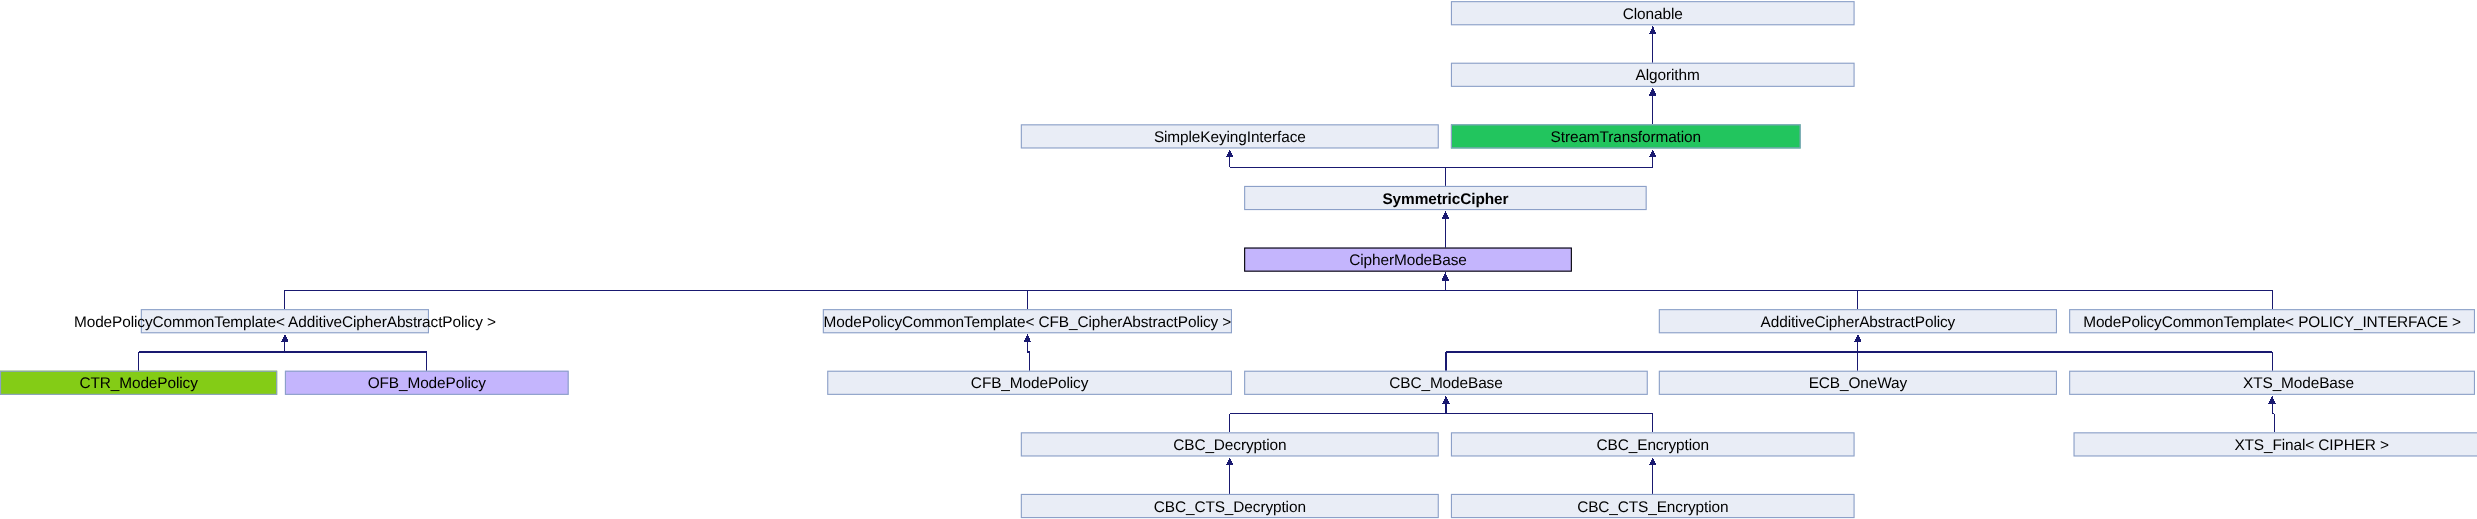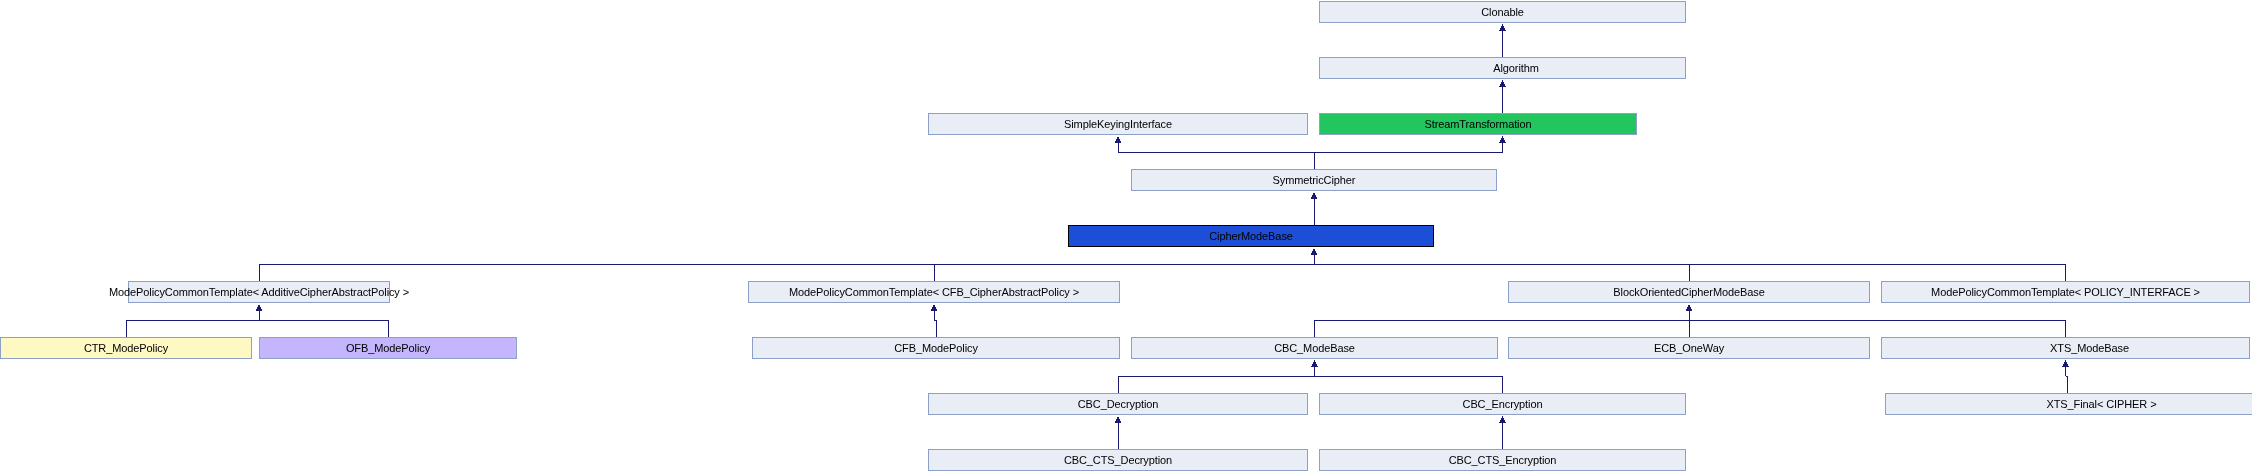--- a/index.html
+++ b/index.html
@@ -22,21 +22,21 @@
     width: 2252px;
     height: 472px;
   }
   .class-node {
     position: absolute;
     box-sizing: border-box;
     height: 22px;
     display: flex;
     align-items: center;
     justify-content: center;
-    font-size: 11px;
+    font-size: 14px;
     letter-spacing: -0.1px;
     white-space: nowrap;
     color: #000000;
     border: 1px solid #8ca0c8;
     background: #e9edf6;
   }
   .class-node[data-interactable="true"] { cursor: pointer; }
   .class-node.current {
     background: #ffffff;
     border: 1px solid #000000;
@@ -99,27 +99,27 @@
       <line x1="1118" y1="449" x2="1118" y2="432" stroke="#191970" stroke-width="1" data-interactable="false"></line>
       <line x1="1502.5" y1="421" x2="1502.5" y2="432" stroke="#191970" stroke-width="1" data-interactable="false"></line>
       <polygon points="1502.5,415.5 1499,423 1506,423" fill="#191970" data-interactable="false"></polygon>
       <line x1="1502.5" y1="449" x2="1502.5" y2="432" stroke="#191970" stroke-width="1" data-interactable="false"></line>
     </svg>
   <div id="node-layer" data-interactable="false">
       <div class="class-node" data-interactable="true" style="left: 1319px; top: 1px; width: 367px; background: rgb(233, 237, 246); border-color: rgb(140, 160, 200); color: rgb(0, 0, 0);">Clonable</div>
       <div class="class-node" data-interactable="true" style="left: 1319px; top: 57px; width: 367px; background: rgb(233, 237, 246); border-color: rgb(140, 160, 200); color: rgb(0, 0, 0); padding-left: 27px;">Algorithm</div>
       <div class="class-node" data-interactable="true" style="left: 928px; top: 113px; width: 380px; background: rgb(233, 237, 246); border-color: rgb(140, 160, 200); color: rgb(0, 0, 0);">SimpleKeyingInterface</div>
       <div class="class-node" data-interactable="true" style="left: 1319px; top: 113px; width: 318px; background: #22c55e; border-color: rgb(140, 160, 200); color: rgb(0, 0, 0);">StreamTransformation</div>
-      <div class="class-node" data-interactable="true" style="left: 1131px; top: 169px; width: 366px; background: rgb(233, 237, 246); border-color: rgb(140, 160, 200); color: rgb(0, 0, 0);">SymmetricCipher</div>
-      <div class="class-node current" data-interactable="false" style="left: 1068px; top: 225px; width: 366px; background: #1d4ed8; border-color: rgb(0, 0, 0); color: rgb(0, 0, 0);">CipherModeBase</div>
+      <div class="class-node" data-interactable="true" style="left: 1131px; top: 169px; width: 366px; background: rgb(233, 237, 246); border-color: rgb(140, 160, 200); color: rgb(0, 0, 0); font-weight: bold;">SymmetricCipher</div>
+      <div class="class-node current" data-interactable="false" style="left: 1131px; top: 225px; width: 298px; background: #c4b5fd; border-color: rgb(0, 0, 0); color: rgb(0, 0, 0);">CipherModeBase</div>
       <div class="class-node" data-interactable="true" style="left: 128px; top: 281px; width: 262px; background: rgb(233, 237, 246); border-color: rgb(140, 160, 200); color: rgb(0, 0, 0);">ModePolicyCommonTemplate&lt; AdditiveCipherAbstractPolicy &gt;</div>
       <div class="class-node" data-interactable="true" style="left: 748px; top: 281px; width: 372px; background: rgb(233, 237, 246); border-color: rgb(140, 160, 200); color: rgb(0, 0, 0);">ModePolicyCommonTemplate&lt; CFB_CipherAbstractPolicy &gt;</div>
-      <div class="class-node" data-interactable="true" style="left: 1508px; top: 281px; width: 362px; background: rgb(233, 237, 246); border-color: rgb(140, 160, 200); color: rgb(0, 0, 0);">BlockOrientedCipherModeBase</div>
+      <div class="class-node" data-interactable="true" style="left: 1508px; top: 281px; width: 362px; background: rgb(233, 237, 246); border-color: rgb(140, 160, 200); color: rgb(0, 0, 0);">AdditiveCipherAbstractPolicy</div>
       <div class="class-node" data-interactable="true" style="left: 1881px; top: 281px; width: 369px; background: rgb(233, 237, 246); border-color: rgb(140, 160, 200); color: rgb(0, 0, 0);">ModePolicyCommonTemplate&lt; POLICY_INTERFACE &gt;</div>
-      <div class="class-node" data-interactable="true" style="left: 0px; top: 337px; width: 252px; background: #fef9c3; border-color: rgb(140, 160, 200); color: rgb(0, 0, 0);">CTR_ModePolicy</div>
+      <div class="class-node" data-interactable="true" style="left: 0px; top: 337px; width: 252px; background: #84cc16; border-color: rgb(140, 160, 200); color: rgb(0, 0, 0);">CTR_ModePolicy</div>
       <div class="class-node" data-interactable="true" style="left: 259px; top: 337px; width: 258px; background: #c4b5fd; border-color: rgb(140, 160, 200); color: rgb(0, 0, 0);">OFB_ModePolicy</div>
       <div class="class-node" data-interactable="true" style="left: 752px; top: 337px; width: 368px; background: rgb(233, 237, 246); border-color: rgb(140, 160, 200); color: rgb(0, 0, 0);">CFB_ModePolicy</div>
       <div class="class-node" data-interactable="true" style="left: 1131px; top: 337px; width: 367px; background: rgb(233, 237, 246); border-color: rgb(140, 160, 200); color: rgb(0, 0, 0);">CBC_ModeBase</div>
       <div class="class-node" data-interactable="true" style="left: 1508px; top: 337px; width: 362px; background: rgb(233, 237, 246); border-color: rgb(140, 160, 200); color: rgb(0, 0, 0);">ECB_OneWay</div>
       <div class="class-node" data-interactable="true" style="left: 1881px; top: 337px; width: 369px; background: rgb(233, 237, 246); border-color: rgb(140, 160, 200); color: rgb(0, 0, 0); padding-left: 48px;">XTS_ModeBase</div>
       <div class="class-node" data-interactable="true" style="left: 928px; top: 393px; width: 380px; background: rgb(233, 237, 246); border-color: rgb(140, 160, 200); color: rgb(0, 0, 0);">CBC_Decryption</div>
       <div class="class-node" data-interactable="true" style="left: 1319px; top: 393px; width: 367px; background: rgb(233, 237, 246); border-color: rgb(140, 160, 200); color: rgb(0, 0, 0);">CBC_Encryption</div>
       <div class="class-node" data-interactable="true" style="left: 1885px; top: 393px; width: 433px; background: rgb(233, 237, 246); border-color: rgb(140, 160, 200); color: rgb(0, 0, 0);">XTS_Final&lt; CIPHER &gt;</div>
       <div class="class-node" data-interactable="true" style="left: 928px; top: 449px; width: 380px; background: rgb(233, 237, 246); border-color: rgb(140, 160, 200); color: rgb(0, 0, 0);">CBC_CTS_Decryption</div>
       <div class="class-node" data-interactable="true" style="left: 1319px; top: 449px; width: 367px; background: rgb(233, 237, 246); border-color: rgb(140, 160, 200); color: rgb(0, 0, 0);">CBC_CTS_Encryption</div>

